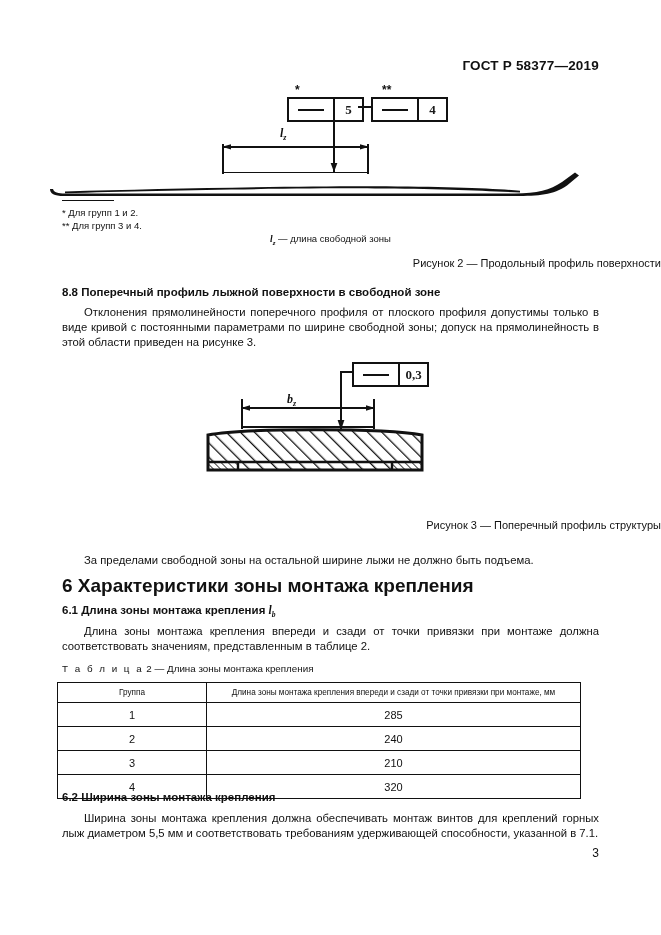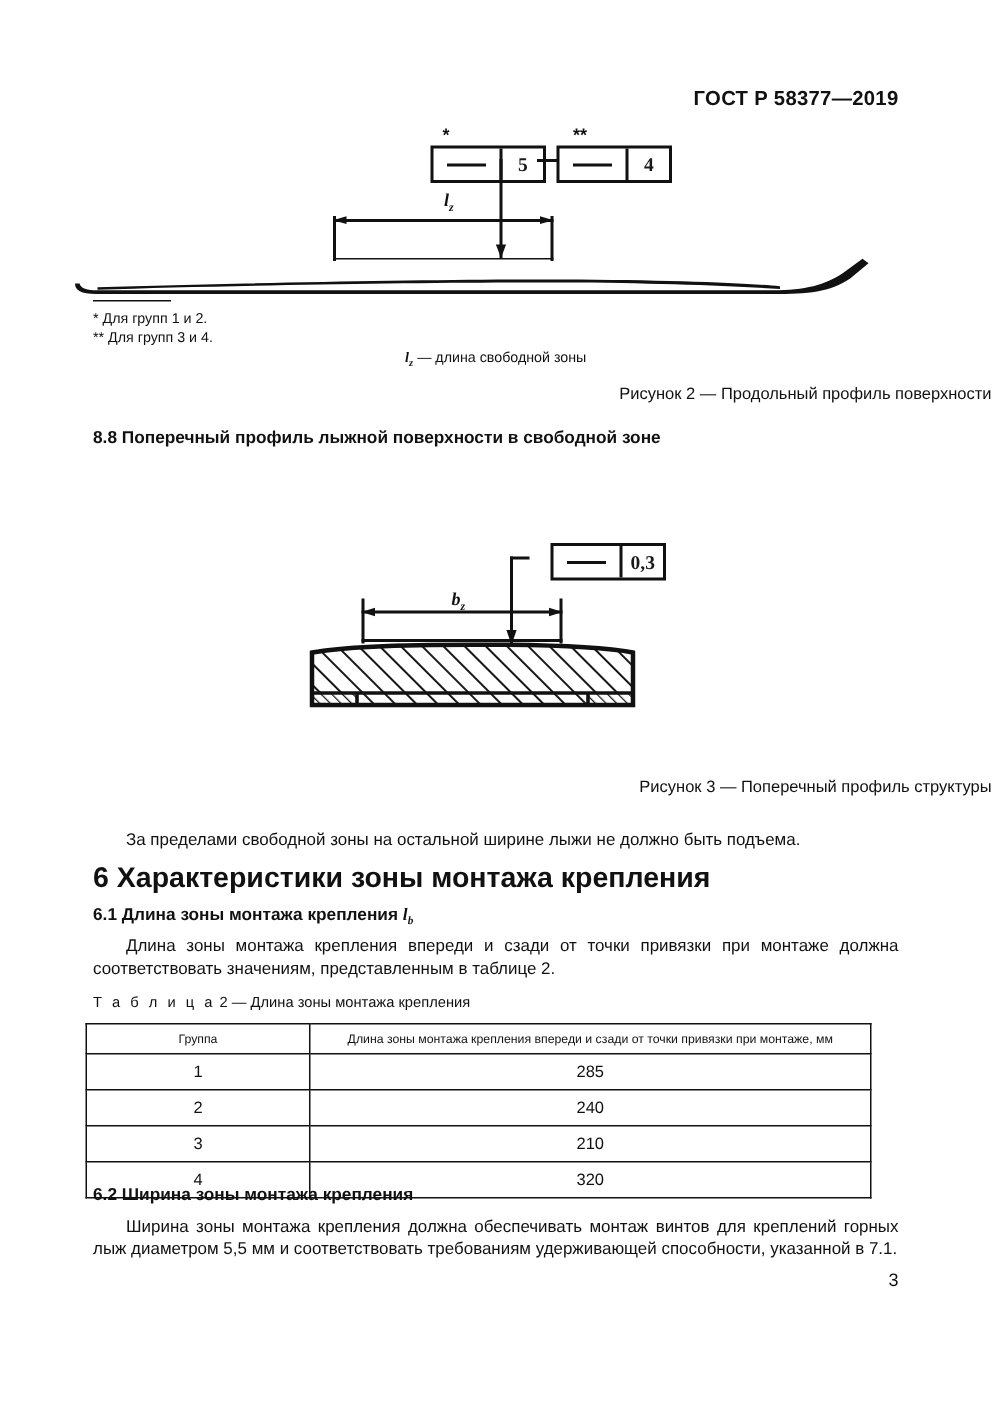--- a/index.html
+++ b/index.html
@@ -247,21 +247,21 @@
       <span class="sym">
           <i></i>
         </span>
       <span class="val">4</span>
     </div>
 
     <div class="ln" style="left:313px; top:22px; width:14px; height:2px;"></div>
 
     <div class="ln" style="left:288px; top:22px; width:2px; height:66px;"></div>
 
-    <div class="dimlbl" style="left:235px; top:42px;margin-left:16px;">
+    <div class="dimlbl" style="left:235px; top:42px;">
       <span>l</span><sub>z</sub>
     </div>
 
     <div class="ln" style="left:177px; top:60px; width:2px; height:30px;"></div>
     <div class="ln" style="left:322px; top:60px; width:2px; height:30px;"></div>
     <div class="ln" style="left:177px; top:62px; width:147px; height:1.6px;"></div>
     <svg class="ski" style="left:172px; top:57px;" width="160" height="14">
       <polygon points="5,5.8 14,3.2 14,8.4" fill="#111"></polygon>
       <polygon points="152,5.8 143,3.2 143,8.4" fill="#111"></polygon>
     </svg>
@@ -286,38 +286,41 @@
     <div>**  Для групп 3 и 4.</div>
   </div>
 
   <div class="fig-legend" style="top:233px;">
     <i class="v"><span>l</span><sub>z</sub></i>
     <span>— длина свободной зоны</span>
   </div>
   <div class="fig-caption" style="top:257px;">Рисунок 2 — Продольный профиль поверхности</div>
 
   <div class="h2" style="left:62px; top:286px;">8.8  Поперечный профиль лыжной поверхности в свободной зоне</div>
+  <div class="para just" style="top:305px;">
+    <p>Отклонения прямолинейности поперечного профиля от плоского профиля допустимы только в виде кривой с постоянными параметрами по ширине свободной зоны; допуск на прямолинейность в этой области приведен на рисунке 3.</p>
+  </div>
 
   <div class="fig3">
 
-    <div class="frame" style="left:167px; top:6px;">
+    <div class="frame" style="left:152px; top:6px;">
       <span class="sym">
           <i></i>
         </span>
       <span class="val">0,3</span>
     </div>
 
     <div class="ln" style="left:140px; top:15px; width:13px; height:2px;"></div>
     <div class="ln" style="left:140px; top:15px; width:2px; height:12px;"></div>
     <div class="ln" style="left:140px; top:25px; width:2px; height:48px;"></div>
     <svg class="ski" style="left:135px; top:60px;" width="14" height="16">
       <polygon points="6,14 2.6,4 9.4,4" fill="#111"></polygon>
     </svg>
 
-    <div class="dimlbl" style="left:101px; top:36px;">
+    <div class="dimlbl" style="left:87px; top:36px;">
       <span>b</span><sub>z</sub>
     </div>
     <div class="ln" style="left:41px; top:43px; width:2px; height:30px;"></div>
     <div class="ln" style="left:173px; top:43px; width:2px; height:30px;"></div>
     <div class="ln" style="left:41px; top:51px; width:134px; height:1.8px;"></div>
     <svg class="ski" style="left:36px; top:46px;" width="146" height="14">
       <polygon points="5,6 14,3.2 14,8.8" fill="#111"></polygon>
       <polygon points="139,6 130,3.2 130,8.8" fill="#111"></polygon>
     </svg>
     <div class="ln" style="left:41px; top:70px; width:134px; height:1.6px;"></div>

